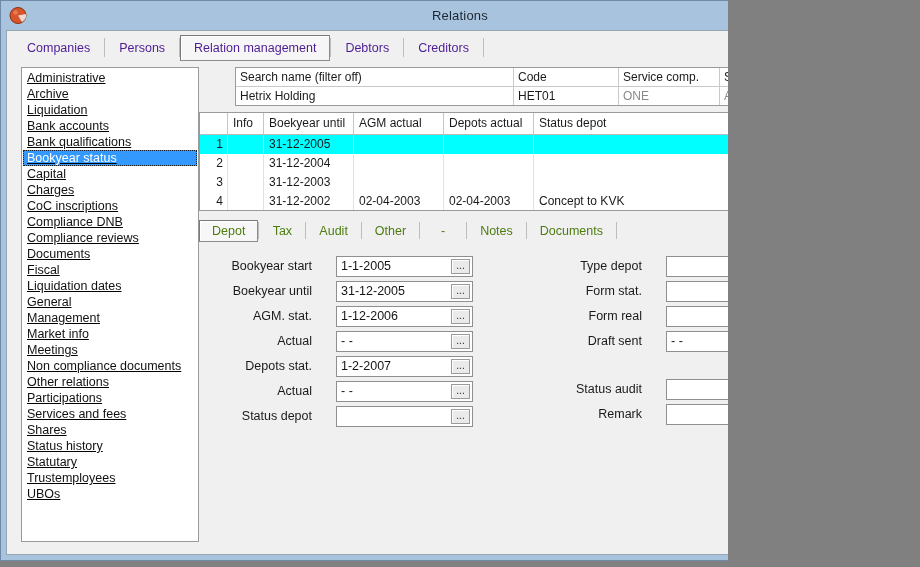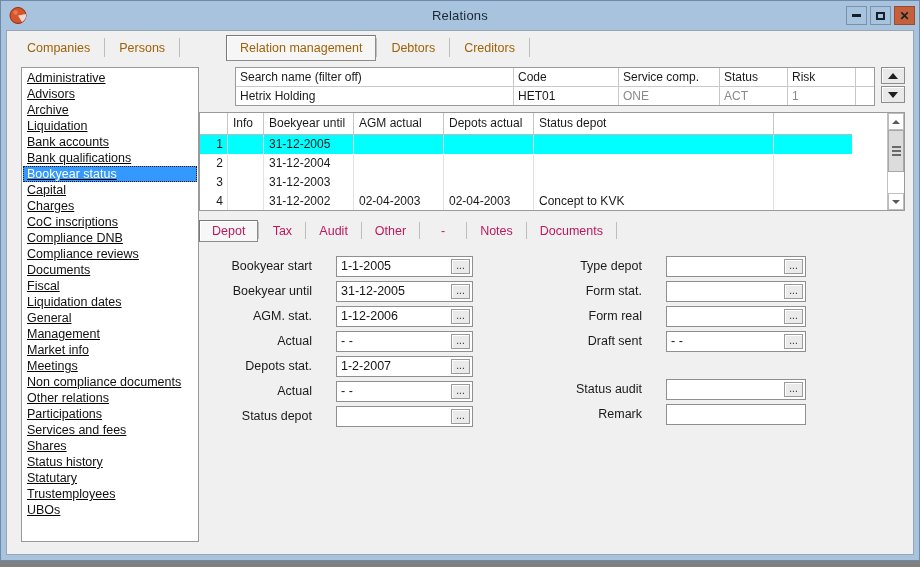--- a/index.html
+++ b/index.html
@@ -7,21 +7,21 @@
     padding: 0;
     background: #808080;
   }
   body {
     font-family: "Liberation Sans", sans-serif;
     -webkit-font-smoothing: none;
   }
 
   #app {
     position: relative;
-    width: 920px;
+    width: 728px;
     height: 567px;
     overflow: hidden;
     background: #808080;
     box-sizing: border-box;
   }
 
   
   .window {
     position: absolute;
     left: 0; top: 0;
@@ -106,34 +106,33 @@
     align-items: stretch;
     padding: 4px 0 0 6px;
     box-sizing: border-box;
     background: #f0f0f0;
   }
   .tab {
     display: flex;
     align-items: center;
     padding: 0 13px;
     font-size: 12.5px;
-    color: #a16207;
+    color: #4c1d95;
     border: 1px solid transparent;
     box-sizing: border-box;
     background: transparent;
     cursor: default;
     white-space: nowrap;
   }
   .tab.selected {
     border: 1px solid #8c8c8c;
     border-top-color: #787878;
     border-left-color: #787878;
     background: #f6f6f6;
     box-shadow: inset 1px 1px 0 #ffffff;
-    margin-left: 46px;
   }
   .tab-sep {
     width: 1px;
     margin: 3px 0 4px 0;
     background: #bdbdbd;
     flex: 0 0 1px;
   }
 
   
   .body-split {
@@ -366,21 +365,21 @@
     align-items: stretch;
     height: 22px;
   }
   .itab {
     display: flex;
     align-items: center;
     justify-content: center;
     min-width: 46px;
     padding: 0 12px;
     font-size: 12.5px;
-    color: #be185d;
+    color: #4d7c0f;
     border: 1px solid transparent;
     box-sizing: border-box;
     cursor: default;
     white-space: nowrap;
   }
   .itab.selected {
     border: 1px solid #8c8c8c;
     border-top-color: #7a7a7a;
     border-left-color: #7a7a7a;
     background: #f7f7f7;
@@ -497,21 +496,20 @@
         <div class="tab-sep"></div>
         <div class="tab">Creditors</div>
         <div class="tab-sep"></div>
       </div>
 
       <div class="body-split">
 
         <div class="sidebar-wrap">
           <div class="sidebar" id="sidebar-list">
               <div class="side-item">Administrative</div>
-              <div class="side-item">Advisors</div>
               <div class="side-item">Archive</div>
               <div class="side-item">Liquidation</div>
               <div class="side-item">Bank accounts</div>
               <div class="side-item">Bank qualifications</div>
               <div class="side-item selected">Bookyear status</div>
               <div class="side-item">Capital</div>
               <div class="side-item">Charges</div>
               <div class="side-item">CoC inscriptions</div>
               <div class="side-item">Compliance DNB</div>
               <div class="side-item">Compliance reviews</div>

